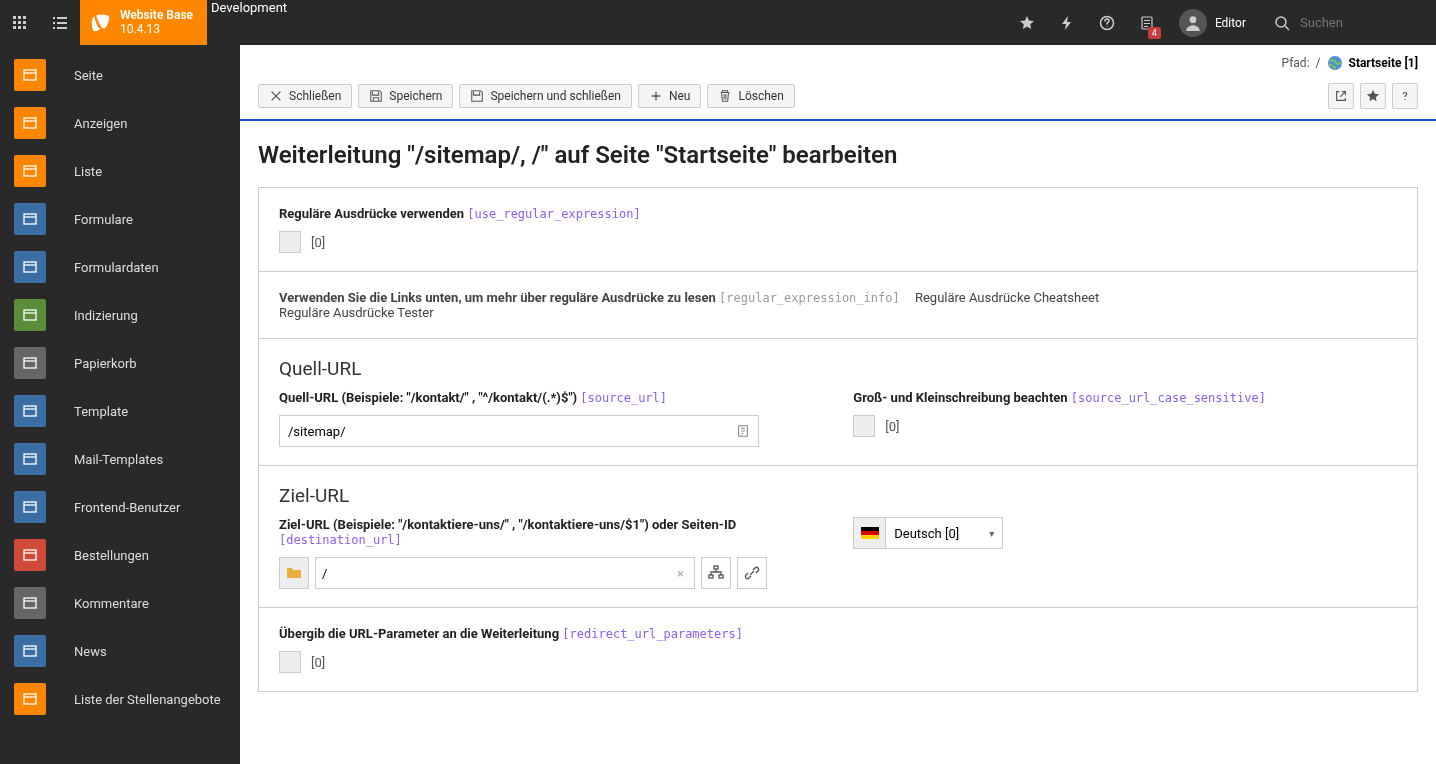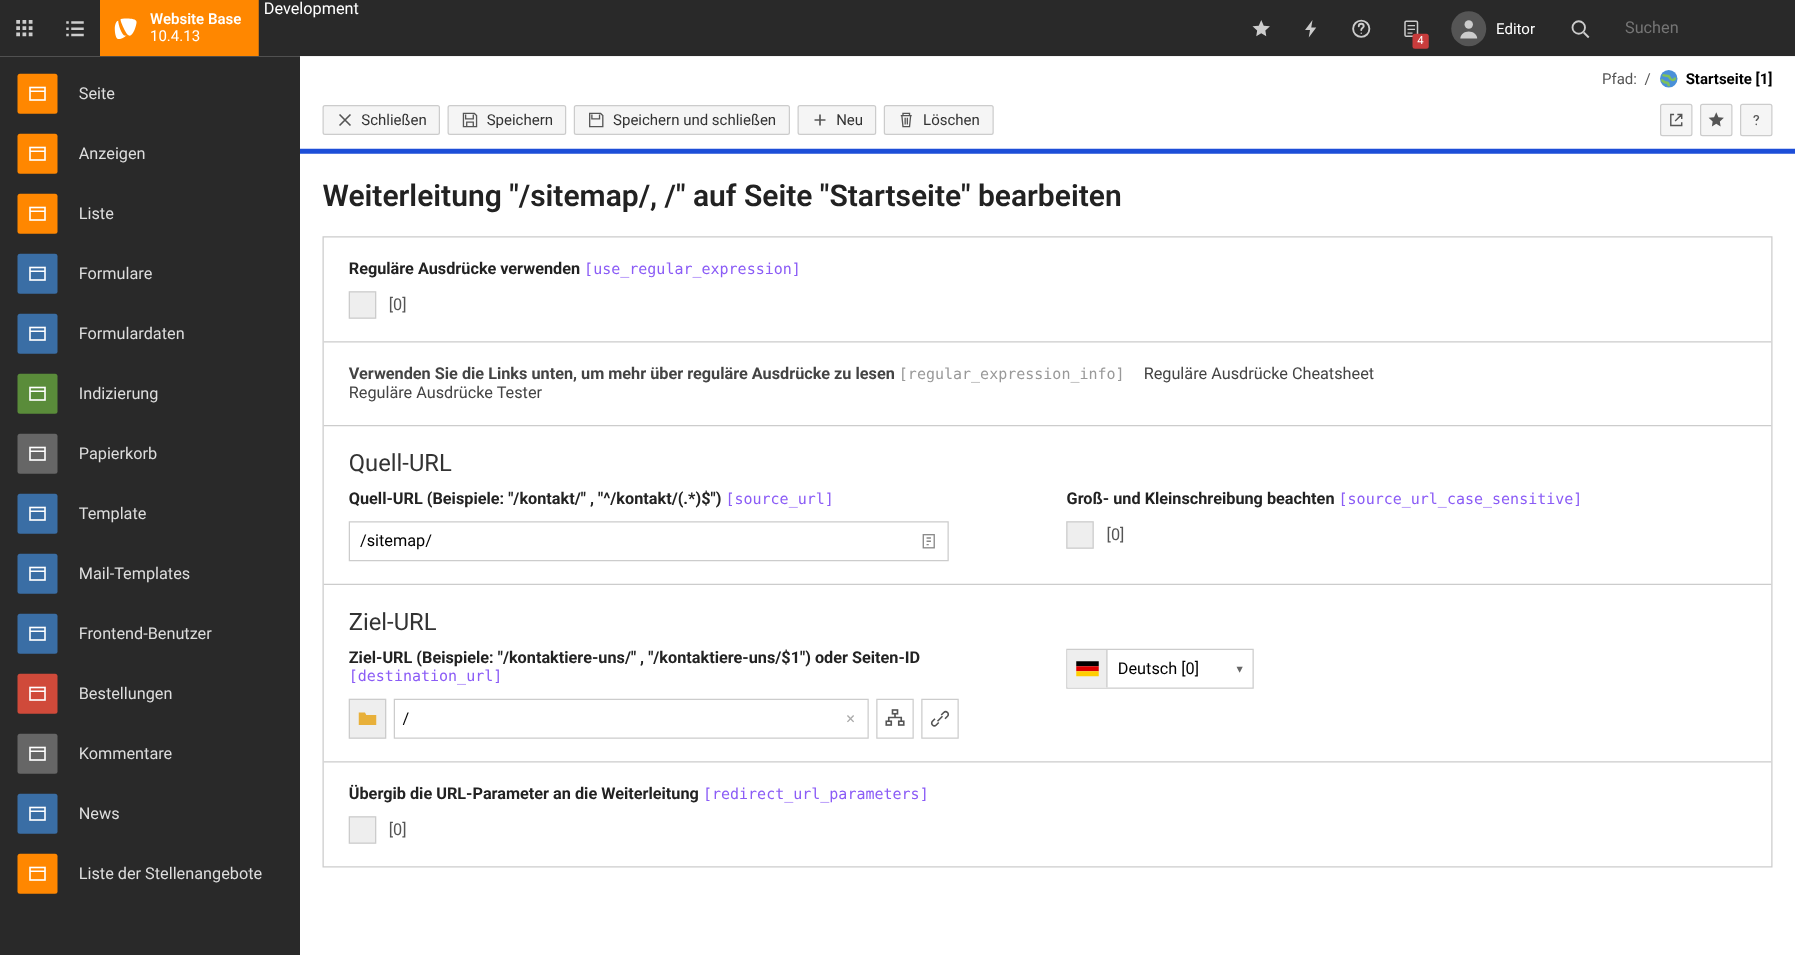--- a/index.html
+++ b/index.html
@@ -11,37 +11,37 @@
 .top-brand { background: #ff8700; height: 45px; display: flex; align-items: center; padding: 0 14px 0 10px; gap: 8px; }
 .brand-logo { width: 22px; height: 22px; display:flex; align-items:center; justify-content:center; }
 .brand-text { display:flex; flex-direction:column; line-height:1.1; font-size:12px; }
 .brand-text .line1 { font-weight:600; }
 .top-env { padding: 0 4px; font-size:13px; }
 .topbar-right { margin-left:auto; display:flex; align-items:center; height:100%; }
 .top-right-item { height:45px; display:flex; align-items:center; justify-content:center; padding:0 12px; cursor:pointer; position:relative; }
 .top-badge { position:absolute; bottom:6px; right:6px; background:#c83c3c; color:#fff; font-size:9px; padding:1px 4px; border-radius:2px; }
 .top-user { display:flex; align-items:center; gap:8px; }
 .avatar { width:28px; height:28px; border-radius:50%; background:#555; display:flex; align-items:center; justify-content:center; }
-.top-search { display:flex; align-items:center; gap:28px; padding:0 16px; }
+.top-search { display:flex; align-items:center; gap:10px; padding:0 16px; }
 .top-search input { background:transparent; border:none; color:#ccc; font-size:13px; outline:none; width:120px; }
 
 .layout { display:flex; height:calc(100% - 45px); }
 
 .sidebar { width:240px; background:#292929; color:#ddd; font-size:13px; overflow-y:auto; padding:8px 6px; }
 .sidebar::-webkit-scrollbar{width:0;}
-.side-item { display:flex; align-items:center; gap:17px; padding:6px 8px; border-radius:2px; cursor:pointer; margin-bottom:4px; }
+.side-item { display:flex; align-items:center; gap:28px; padding:6px 8px; border-radius:2px; cursor:pointer; margin-bottom:4px; }
 .side-icon { width:32px; height:32px; border-radius:2px; display:flex; align-items:center; justify-content:center; flex-shrink:0; }
 .side-label { font-size:13px; }
 
 .content { flex:1; background:#fff; overflow-y:auto; position:relative; }
 .path-row { display:flex; justify-content:flex-end; align-items:center; padding:10px 18px 6px; font-size:12px; color:#555; gap:6px; }
 .path-row .globe { width:16px; height:16px; display:inline-flex; }
 .path-page { font-weight:700; color:#000; }
 
-.toolbar-row { display:flex; align-items:center; justify-content:space-between; padding:6px 18px 10px; border-bottom:4px solid #1d4ed8; }
+.toolbar-row { display:flex; align-items:center; justify-content:space-between; padding:6px 18px 10px; border-bottom:2px solid #1d4ed8; }
 .btn-group { display:flex; gap:6px; }
 .btn { display:flex; align-items:center; gap:6px; border:1px solid #ccc; background:#f5f5f5; padding:4px 10px; font-size:12px; border-radius:2px; cursor:pointer; color:#333; }
 .btn svg { width:14px; height:14px; }
 .icon-btn-sm { width:26px; height:26px; border:1px solid #ccc; background:#f5f5f5; display:flex; align-items:center; justify-content:center; border-radius:2px; cursor:pointer; }
 
 .page-heading { padding:20px 18px 10px; font-size:24px; font-weight:600; color:#222; }
 
 .form-panel { margin:8px 18px; border:1px solid #ccc; }
 .panel-section { padding:18px 20px; border-bottom:1px solid #ccc; }
 .panel-section:last-child { border-bottom:none; }

